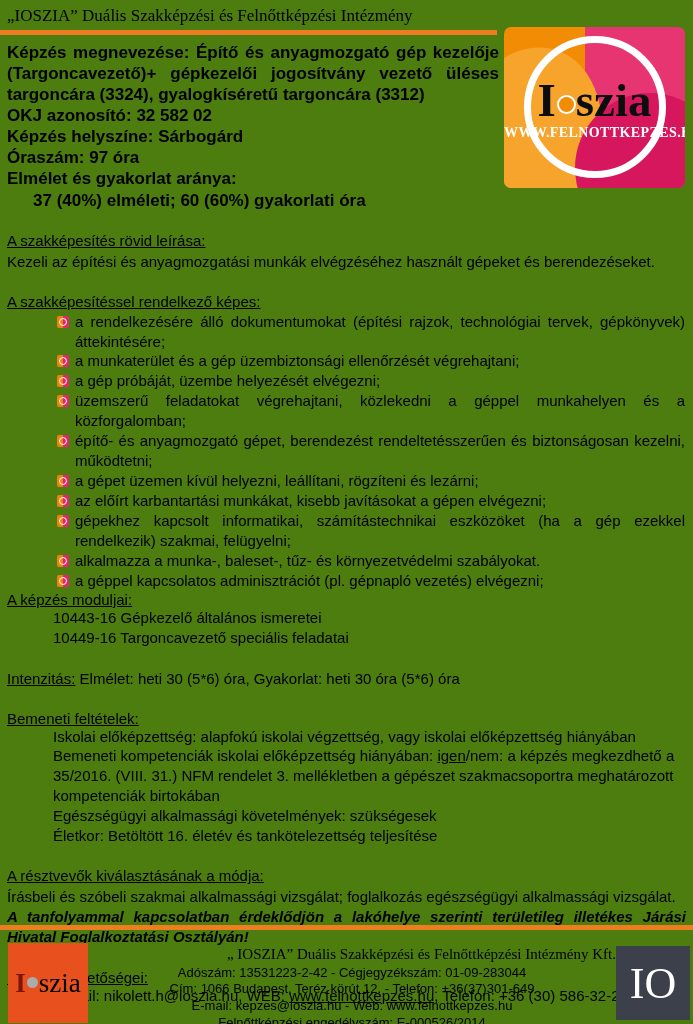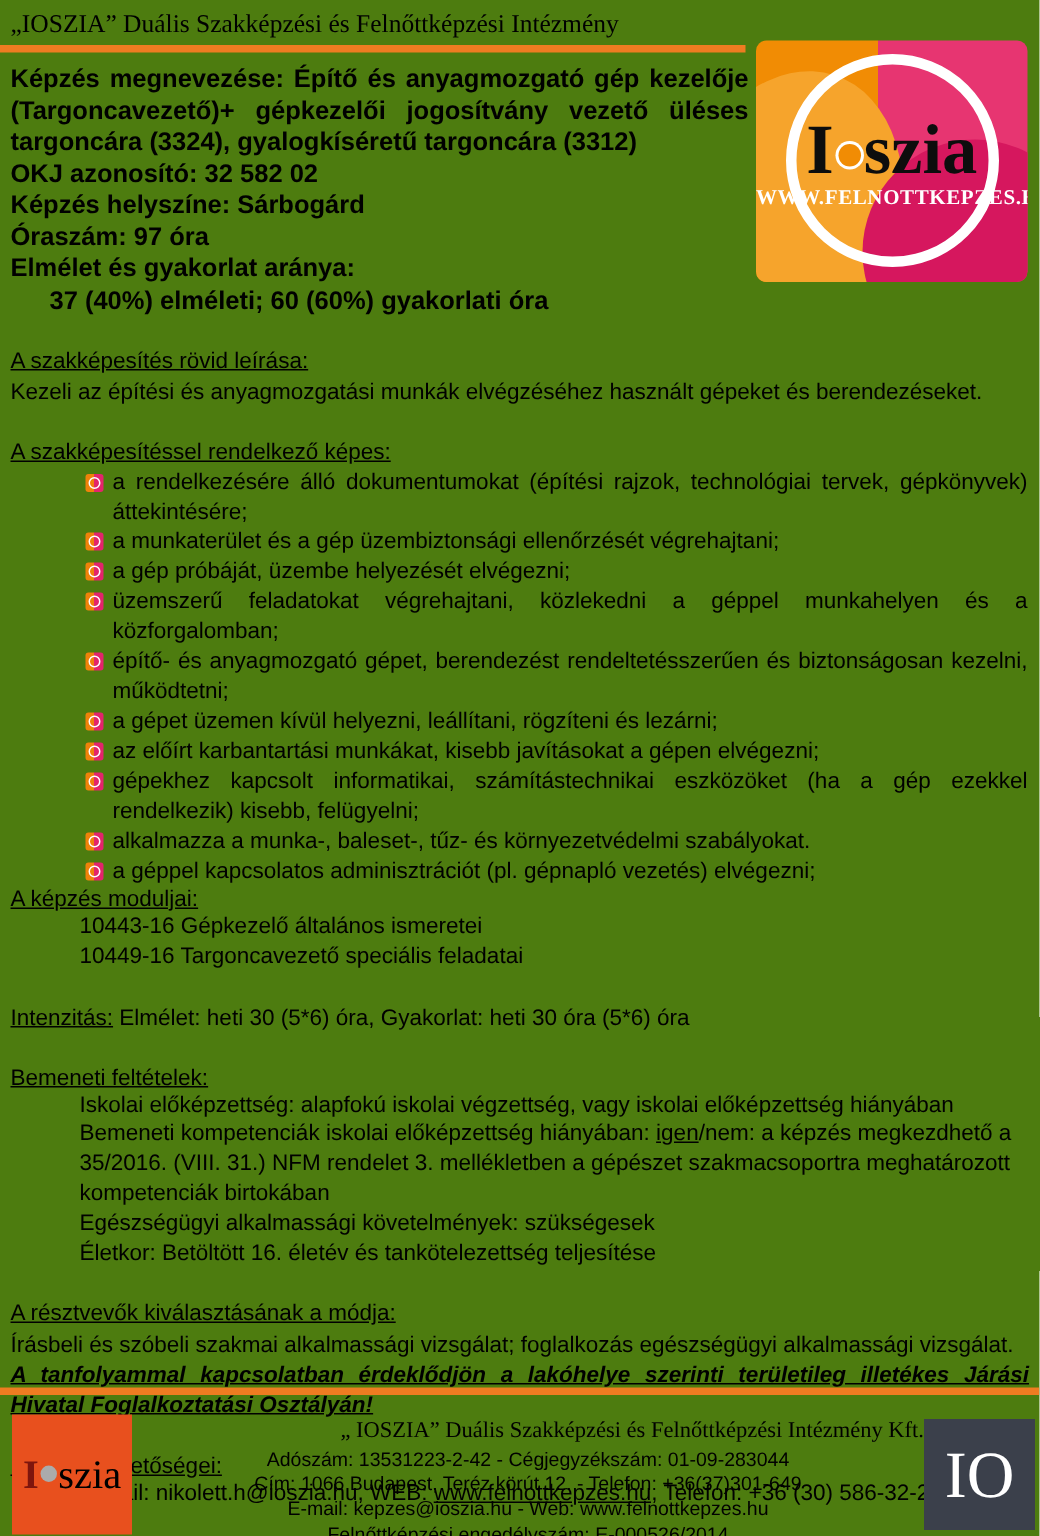--- a/index.html
+++ b/index.html
@@ -42,21 +42,21 @@
 
   
   .bullets{list-style:none;margin:2px 0 0 0;padding:0;}
   .bullets li{position:relative;padding-left:68px;padding-right:1px;text-align:justify;line-height:1.33;}
   .b-icon{position:absolute;left:50px;top:4px;width:12px;height:12px;border-radius:2px;
           background:linear-gradient(90deg,#F0820A 0 50%,#E3256B 50% 100%);}
   .b-icon::after{content:"";position:absolute;left:2px;top:2px;width:6px;height:6px;
                  border:1px solid #fff;border-radius:50%;}
 
   .u{text-decoration:underline;}
-  .notice{font-weight:bold;font-style:italic;text-align:justify;line-height:1.35;font-size:15px;margin:0;text-decoration:underline;}
+  .notice{font-weight:bold;font-style:italic;text-align:justify;line-height:1.35;font-size:15px;margin:0;}
 
   
   .footer{position:absolute;left:0;right:0;bottom:0;height:99px;}
   .footer-rule{height:5px;background:#EE7C21;}
   .footer-flex{display:flex;align-items:flex-start;margin-top:13px;padding:0 2px;}
   .f-logo-left{width:80px;height:80px;background:#E8501E;margin-left:6px;flex:0 0 auto;
                display:flex;align-items:center;justify-content:center;
                font-family:"Liberation Serif",serif;font-size:27px;color:#000;}
   .f-i{color:#7E150D;font-weight:bold;}
   .f-dot{display:inline-block;width:11px;height:11px;border-radius:50%;background:#ABABAB;margin:0 1px 2px 1px;}
@@ -103,21 +103,21 @@
 
     <p class="sec-heading gap-lg">A szakképesítéssel rendelkező képes:</p>
     <ul class="bullets">
       <li><span class="b-icon"></span><span>a rendelkezésére álló dokumentumokat (építési rajzok, technológiai tervek, gépkönyvek) áttekintésére;</span></li>
       <li><span class="b-icon"></span><span>a munkaterület és a gép üzembiztonsági ellenőrzését végrehajtani;</span></li>
       <li><span class="b-icon"></span><span>a gép próbáját, üzembe helyezését elvégezni;</span></li>
       <li><span class="b-icon"></span><span>üzemszerű feladatokat végrehajtani, közlekedni a géppel munkahelyen és a közforgalomban;</span></li>
       <li><span class="b-icon"></span><span>építő- és anyagmozgató gépet, berendezést rendeltetésszerűen és biztonságosan kezelni, működtetni;</span></li>
       <li><span class="b-icon"></span><span>a gépet üzemen kívül helyezni, leállítani, rögzíteni és lezárni;</span></li>
       <li><span class="b-icon"></span><span>az előírt karbantartási munkákat, kisebb javításokat a gépen elvégezni;</span></li>
-      <li><span class="b-icon"></span><span>gépekhez kapcsolt informatikai, számítástechnikai eszközöket (ha a gép ezekkel rendelkezik) kisebb, felügyelni;</span></li>
+      <li><span class="b-icon"></span><span>gépekhez kapcsolt informatikai, számítástechnikai eszközöket (ha a gép ezekkel rendelkezik) szakmai, felügyelni;</span></li>
       <li><span class="b-icon"></span><span>alkalmazza a munka-, baleset-, tűz- és környezetvédelmi szabályokat.</span></li>
       <li><span class="b-icon"></span><span>a géppel kapcsolatos adminisztrációt (pl. gépnapló vezetés) elvégezni;</span></li>
     </ul>
 
     <p class="sec-heading">A képzés moduljai:</p>
     <div class="line indent">10443-16 Gépkezelő általános ismeretei</div>
     <div class="line indent">10449-16 Targoncavezető speciális feladatai</div>
 
     <div class="line gap-lg">
       <span class="u">Intenzitás:</span>

